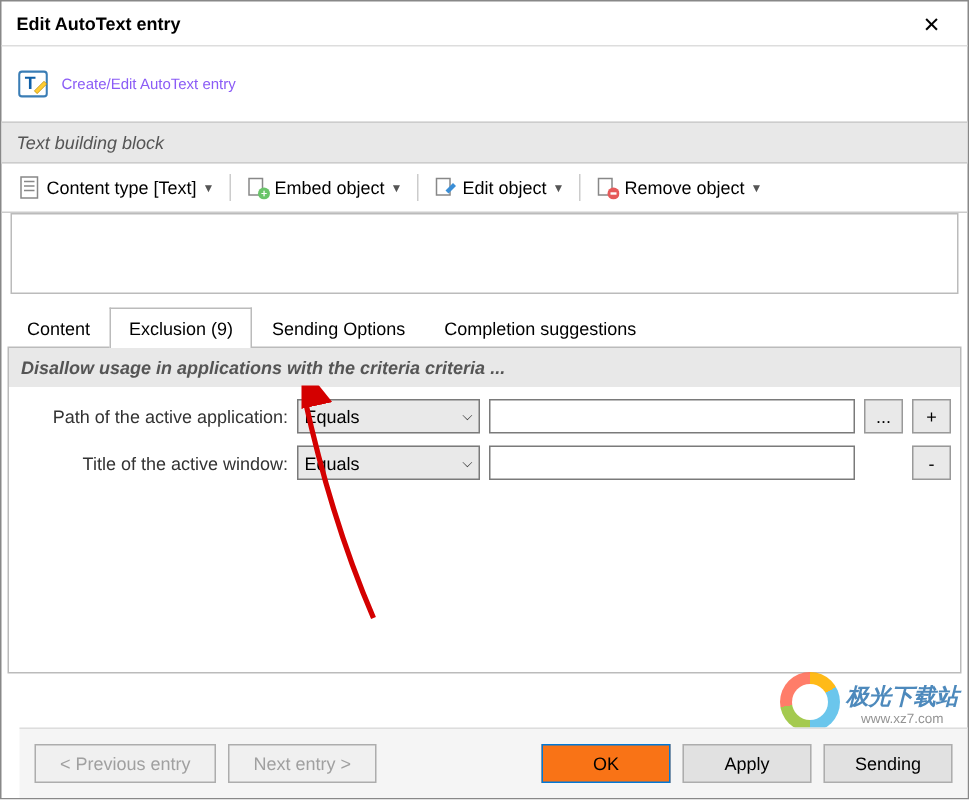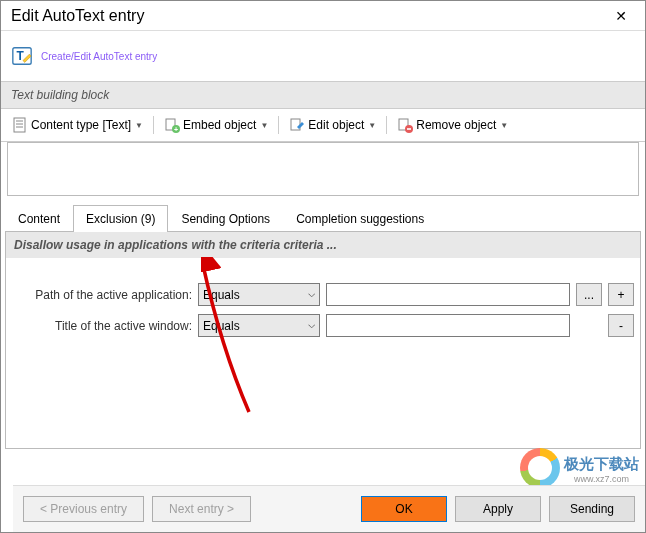--- a/index.html
+++ b/index.html
@@ -1,52 +1,52 @@
 <!DOCTYPE html>
 <html><head>
 <meta charset="utf-8">
 <style>
 * { box-sizing: border-box; margin: 0; padding: 0; }
 body { font-family: "Segoe UI", Tahoma, sans-serif; font-size: 12px; background: #fff; }
 .window { width: 646px; height: 533px; border: 1px solid #888; position: relative; background: #fff; }
 .titlebar { height: 30px; display: flex; align-items: center; padding: 0 4px 0 10px; border-bottom: 1px solid #ddd; }
-.titlebar-text { flex: 1; font-size: 16px; }
+.titlebar-text { flex: 1; font-size: 12px; font-weight: bold; }
 .close-btn { width: 40px; height: 28px; display: flex; align-items: center; justify-content: center; cursor: pointer; font-size: 14px; }
 .header { display: flex; align-items: center; padding: 14px 10px; gap: 8px; }
 .header-icon { width: 22px; height: 22px; }
 .header-title { font-size: 10px; color: #8b5cf6; }
 .section-label { background: #e8e8e8; font-style: italic; color: #555; font-weight: 400; padding: 6px 10px; border-top: 1px solid #ccc; border-bottom: 1px solid #ccc; font-size: 12px; }
 .toolbar { display: flex; align-items: center; padding: 4px 6px; gap: 2px; border-bottom: 1px solid #ccc; }
 .tb-item { display: flex; align-items: center; gap: 3px; padding: 3px 4px; cursor: pointer; border: 1px solid transparent; }
 .tb-icon { width: 16px; height: 16px; display: inline-block; }
 .tb-dd { font-size: 8px; color: #555; margin-left: 1px; }
 .tb-sep { width: 1px; height: 18px; background: #ccc; margin: 0 3px; }
 .content-area { height: 54px; border: 1px solid #bbb; margin: 0 6px 8px 6px; background: #fff; }
 .tabs { display: flex; padding-left: 4px; margin-top: 2px; }
 .tab { padding: 6px 12px; border: 1px solid transparent; border-bottom: none; cursor: pointer; font-size: 12px; background: transparent; position: relative; top: 1px; }
 .tab.active { background: #fff; border-color: #bbb; z-index: 2; }
 .tab-panel { border: 1px solid #bbb; margin: 0 4px; height: 218px; background: #fff; position: relative; }
 .criteria-label { background: #e8e8e8; font-style: italic; color: #555; font-weight: 600; padding: 6px 8px; font-size: 12px; }
-.criteria-rows { padding: 25px 6px; }
+.criteria-rows { padding: 8px 6px; }
 .crow { display: flex; align-items: center; gap: 6px; margin-bottom: 8px; }
 .crow-label { width: 180px; text-align: right; font-size: 12px; color: #333; }
 .crow-select { width: 122px; height: 23px; border: 1px solid #7a7a7a; background: #e9e9e9; font-size: 12px; padding: 0 4px; display: flex; align-items: center; justify-content: space-between; }
 .crow-select .dd { font-size: 9px; color: #333; }
 .crow-input { flex: 1; height: 23px; border: 1px solid #7a7a7a; background: #fff; padding: 0 4px; font-size: 12px; }
 .crow-btn { width: 26px; height: 23px; border: 1px solid #999; background: #e9e9e9; display: flex; align-items: center; justify-content: center; cursor: pointer; font-size: 12px; }
 .footer { position: absolute; bottom: 0; left: 12px; right: 0; padding: 10px; display: flex; align-items: center; gap: 8px; border-top: 1px solid #ddd; background: #f5f5f5; }
 .btn { height: 26px; border: 1px solid #adadad; background: #e1e1e1; padding: 0 16px; font-size: 12px; cursor: pointer; display: flex; align-items: center; justify-content: center; }
 .btn.disabled { color: #a0a0a0; background: #f0f0f0; cursor: default; }
 .btn.primary { background: #f97316; border-color: #0078d7; }
 .spacer { flex: 1; }
 .arrow-annot { position: absolute; left: 200px; top: 256px; pointer-events: none; z-index: 10; }
 .watermark { position: absolute; right: 6px; bottom: 42px; opacity: 0.9; pointer-events: none; font-size: 11px; color: #2e8fd6; text-align: center; }
 .watermark-logo { width: 40px; height: 40px; border-radius: 50%; background: conic-gradient(#ffb300 0 60deg, #5bc0eb 60deg 180deg, #9bc53d 180deg 260deg, #ff6f59 260deg 360deg); margin: 0 auto 2px; position: relative; }
 .watermark-logo::after { content: ""; position: absolute; inset: 8px; background: #fff; border-radius: 50%; }
-.watermark-title { font-weight: 600; font-size: 15px; color: #3a7db5; }
+.watermark-title { font-weight: 600; font-size: 15px; color: #3a7db5; font-style: italic; }
 .watermark-url { font-size: 9px; color: #888; }
 </style>
 </head>
 <body>
 
 <div class="window">
 
   <div class="titlebar">
     <span class="titlebar-text">Edit AutoText entry</span>
     <div class="close-btn">

